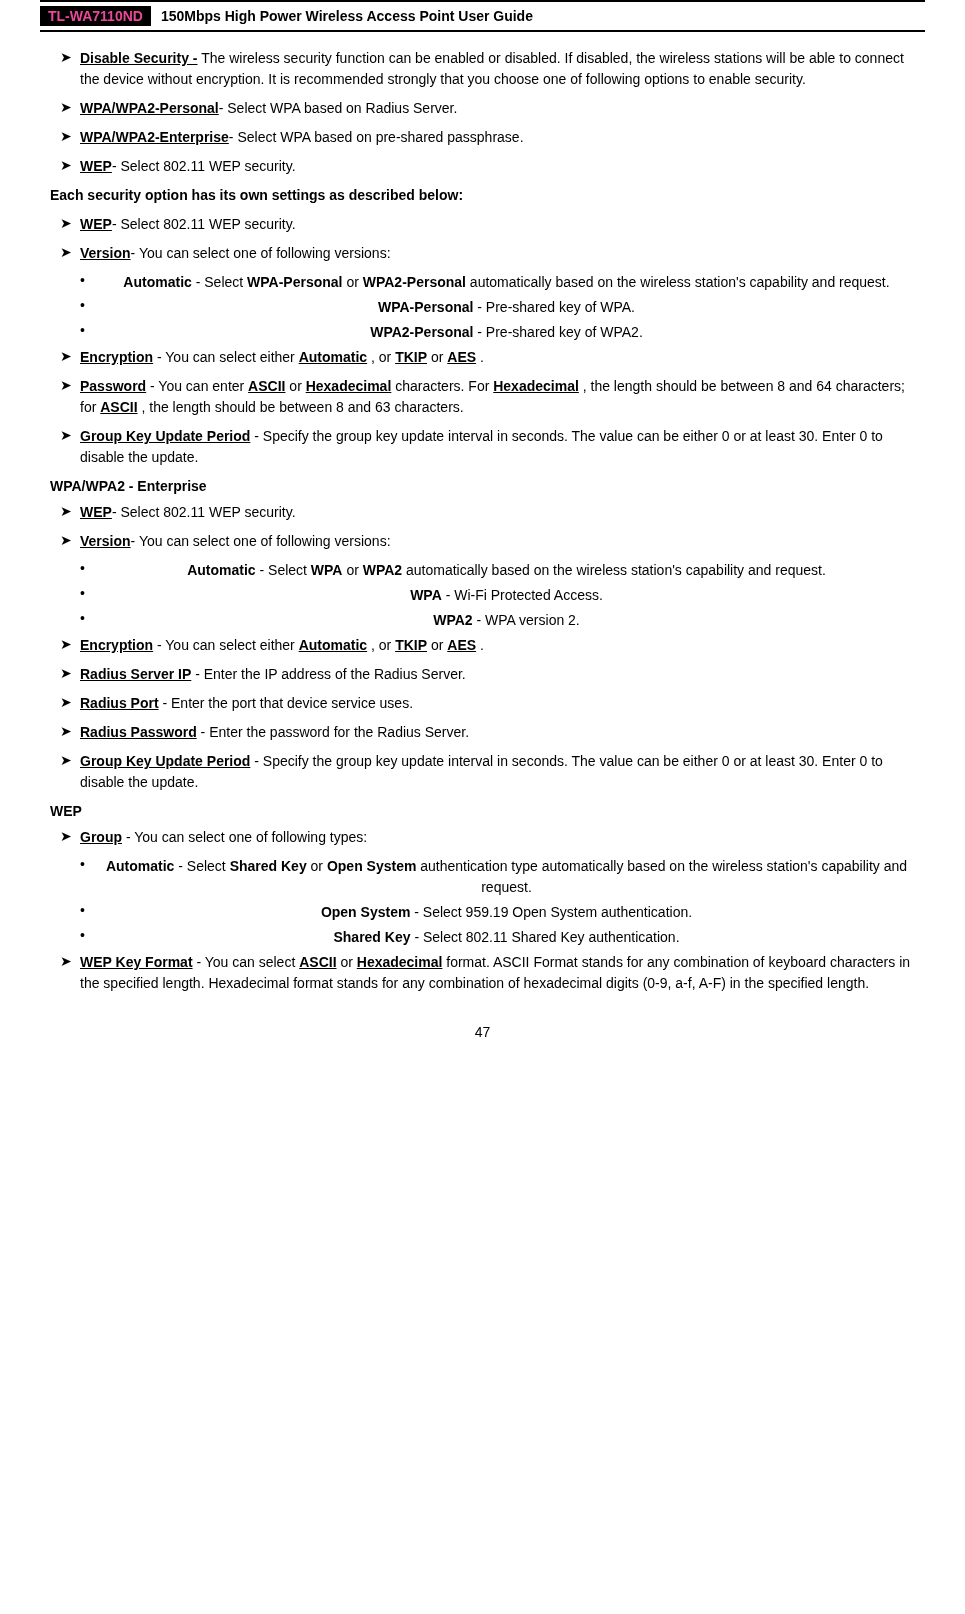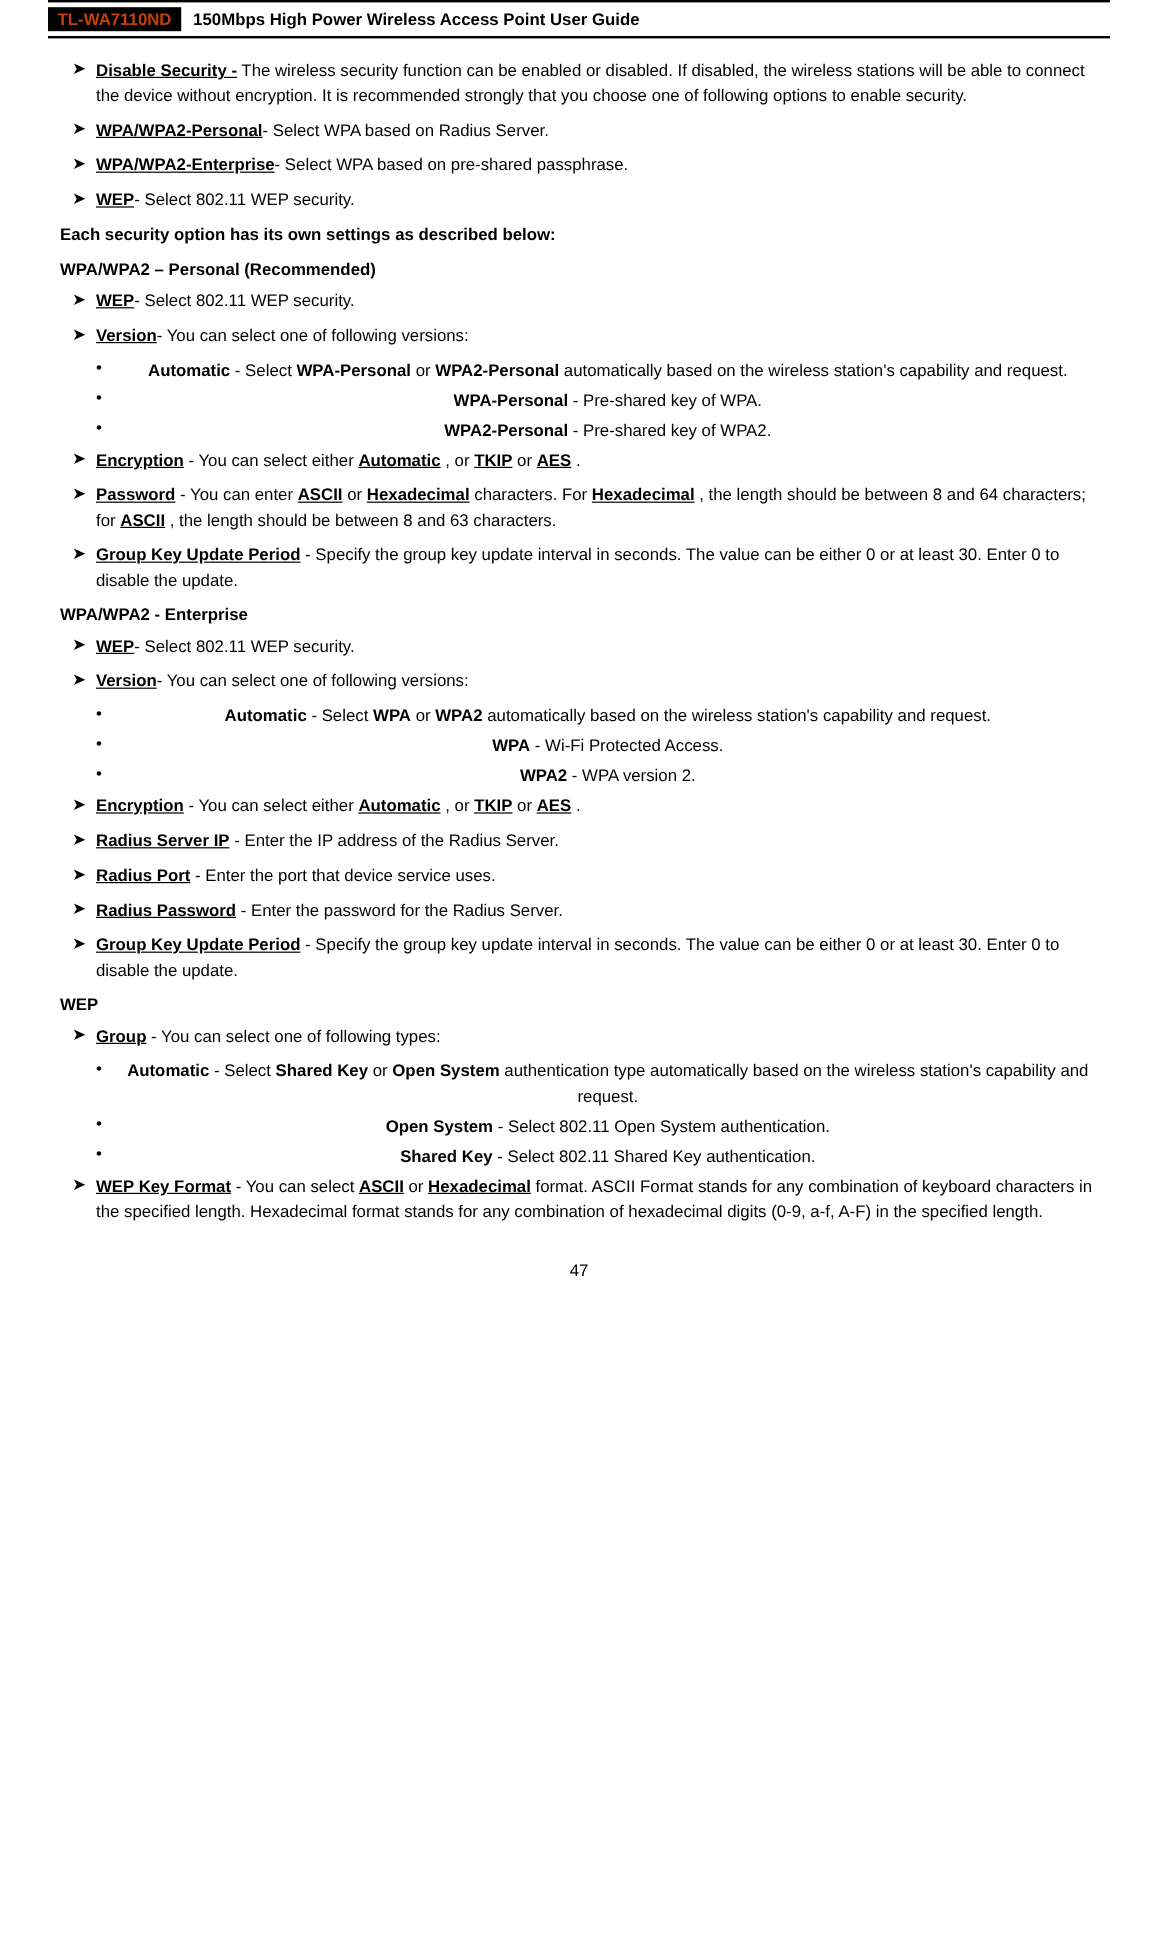--- a/index.html
+++ b/index.html
@@ -28,21 +28,21 @@
       border-top: 2px solid #000;
       border-bottom: 2px solid #000;
       padding: 4px 0;
       margin-bottom: 16px;
     }
 
     .header-model {
       font-weight: bold;
       font-size: 14px;
       background: #000;
-      color: #c2410c;
+      color: #ec4899;
       padding: 2px 8px;
       margin-right: 10px;
     }
 
     .header-title {
       font-weight: bold;
       font-size: 14px;
     }
 
     .content {
@@ -152,21 +152,20 @@
 
     <div class="bullet-item">
       <span class="bullet-arrow">➤</span>
       <span class="bullet-content">
         <b>WEP</b><span>- Select 802.11 WEP security.</span>
       </span>
     </div>
 
     <p class="plain-text">Each security option has its own settings as described below:</p>
 
-    <div class="section-heading">WPA/WPA2 – Personal (Recommended)</div>
 
     <div class="bullet-item">
       <span class="bullet-arrow">➤</span>
       <span class="bullet-content">
         <b>WEP</b><span>- Select 802.11 WEP security.</span>
       </span>
     </div>
 
     <div class="bullet-item">
       <span class="bullet-arrow">➤</span>
@@ -350,21 +349,21 @@
         <span> or </span>
         <b>Open System</b>
         <span>  authentication  type automatically based on the wireless station's capability and request.</span>
       </span>
     </div>
 
     <div class="sub-bullet">
       <span class="sub-bullet-dot">•</span>
       <span class="sub-bullet-content">
         <b>Open System</b>
-        <span>- Select 802.11 Open System authentication.</span>
+        <span>- Select 959.19 Open System authentication.</span>
       </span>
     </div>
 
     <div class="sub-bullet">
       <span class="sub-bullet-dot">•</span>
       <span class="sub-bullet-content">
         <b>Shared Key</b>
         <span>- Select 802.11 Shared Key authentication.</span>
       </span>
     </div>

